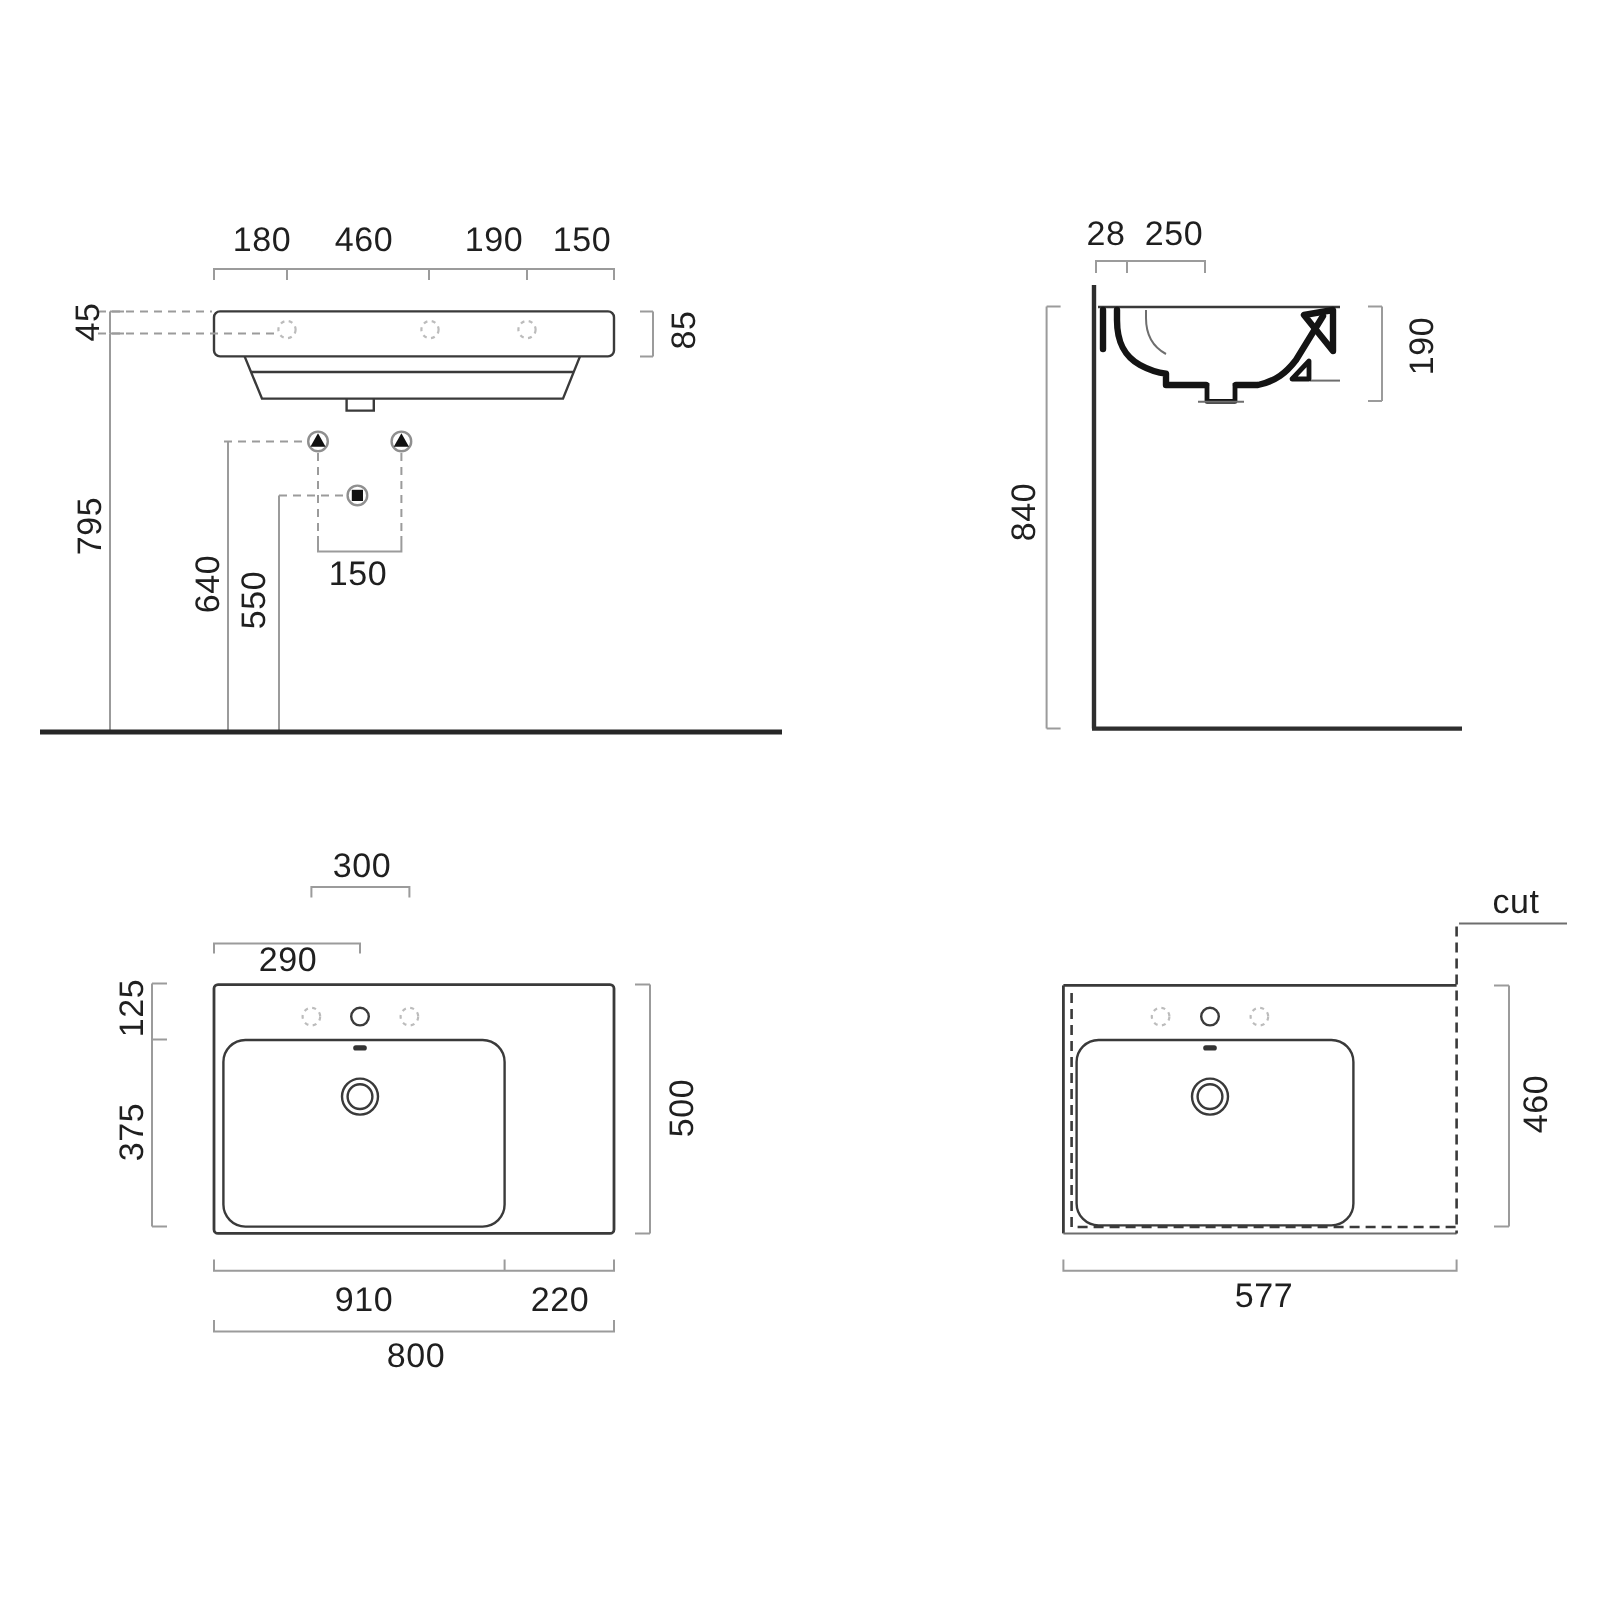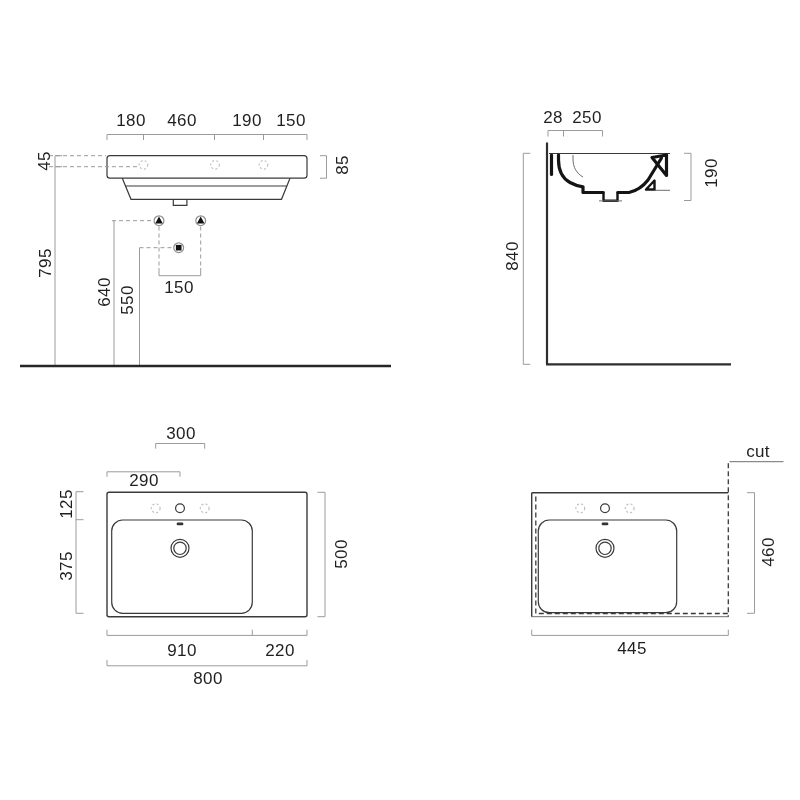--- a/index.html
+++ b/index.html
@@ -152,15 +152,15 @@
   <div class="lbl" style="left:144px;top:480px">290</div>
   <div class="lbl rot" style="left:66px;top:504px">125</div>
   <div class="lbl rot" style="left:66px;top:566px">375</div>
   <div class="lbl rot" style="left:341px;top:554px">500</div>
   <div class="lbl" style="left:182px;top:650px">910</div>
   <div class="lbl" style="left:280px;top:650px">220</div>
   <div class="lbl" style="left:208px;top:678px">800</div>
 
   <div class="lbl" style="left:758px;top:451px">cut</div>
   <div class="lbl rot" style="left:768px;top:552px">460</div>
-  <div class="lbl" style="left:632px;top:648px">445</div>
+  <div class="lbl" style="left:632px;top:648px">577</div>
 
 </div>
 
 </body></html>

